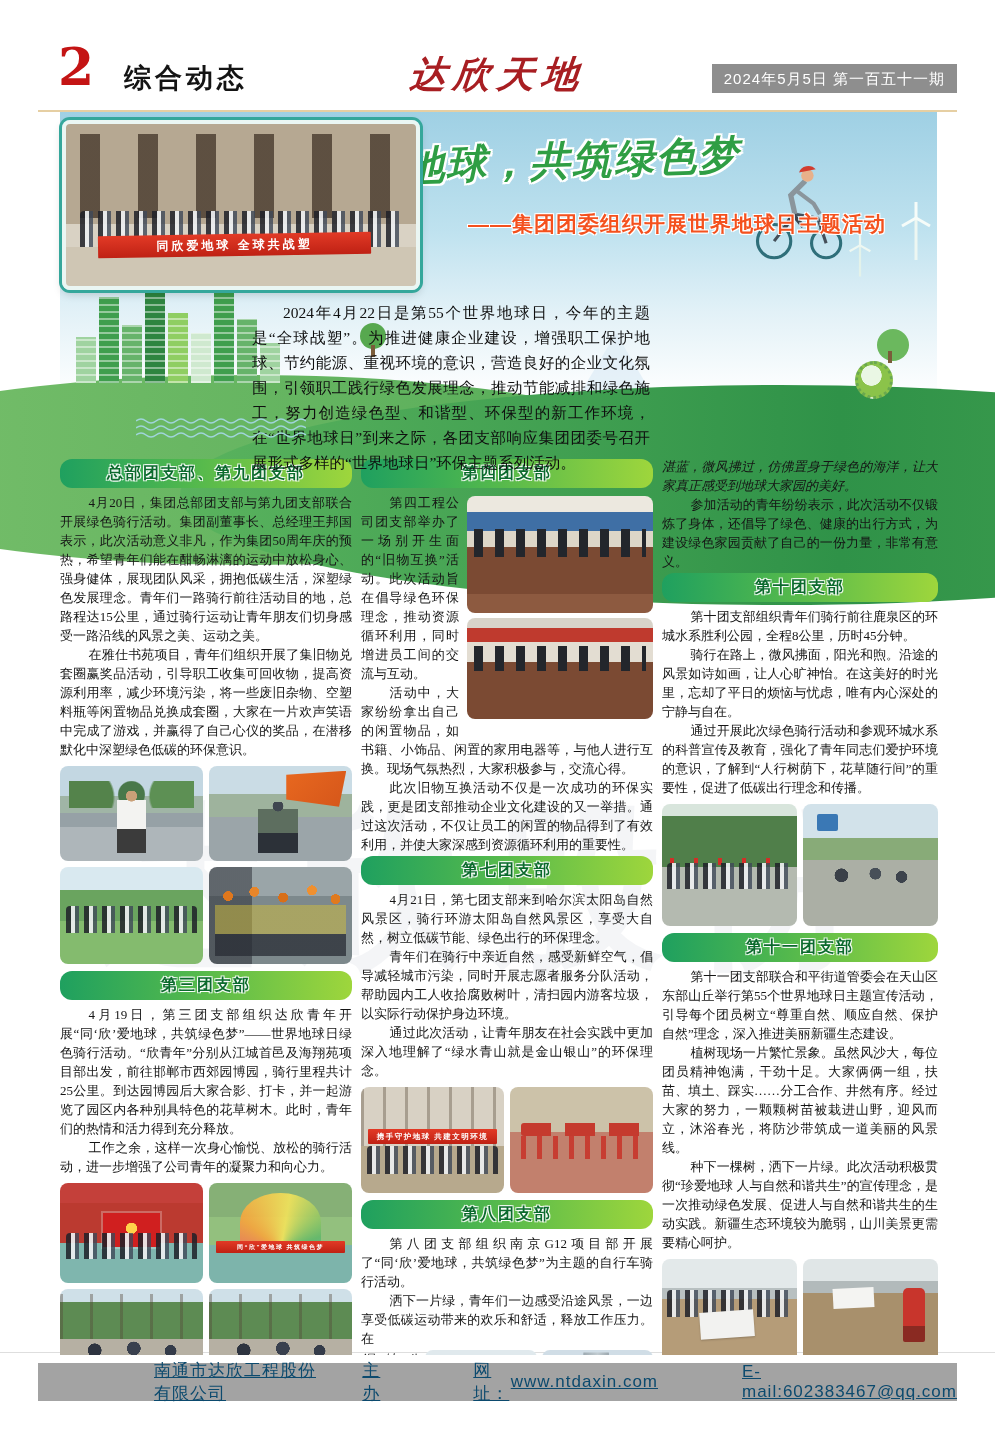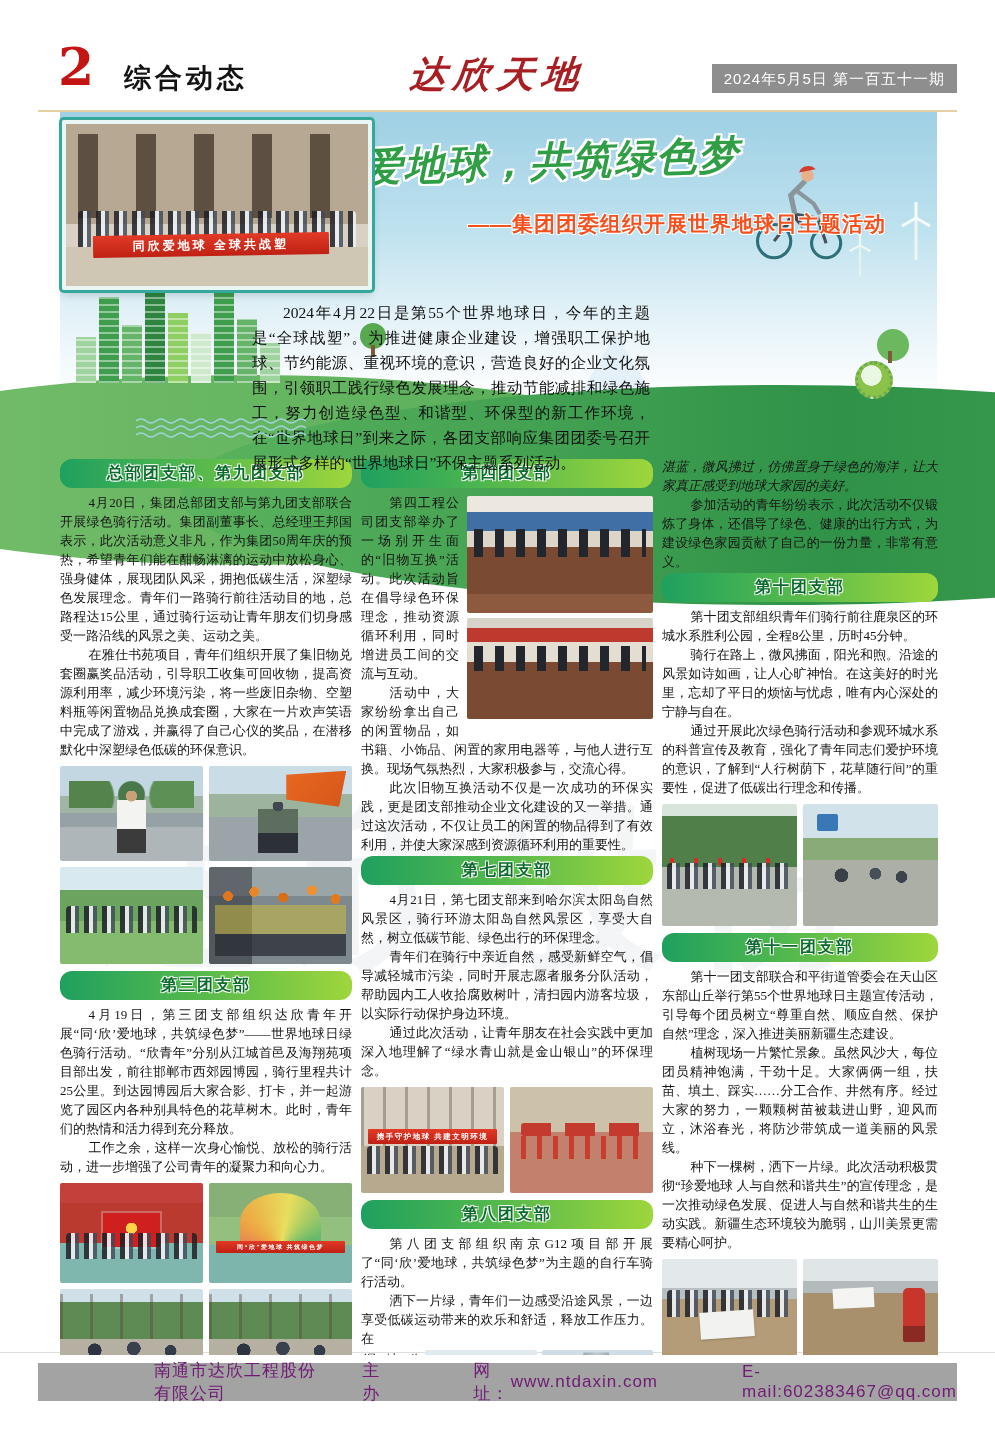--- a/index.html
+++ b/index.html
@@ -57,21 +57,21 @@
         font:bold 16px "Liberation Sans",sans-serif;color:#0c6b2d;letter-spacing:2px;
         text-shadow:-1px -1px 0 rgba(255,255,255,.85),1px -1px 0 rgba(255,255,255,.85),-1px 1px 0 rgba(255,255,255,.85),1px 1px 0 rgba(255,255,255,.85);}
   .bp{margin:0;font:13px/19px "Liberation Serif",serif;color:#151515;text-align:justify;text-indent:2.2em;}
   .noind{text-indent:0;font-style:italic;}
   .pg{display:grid;grid-template-columns:1fr 1fr;gap:6px;margin:7px 0;}
   .fr{float:right;width:186px;margin:3px 0 4px 8px;display:flex;flex-direction:column;gap:5px;}
   .row8{display:flex;gap:6px;margin-top:2px;}
   .row8 .side{width:58px;flex:0 0 58px;}
   .row8 .pair{display:grid;grid-template-columns:1fr 1fr;gap:5px;flex:1;}
   
-  .ph{position:relative;overflow:hidden;background:#cfd8dc;border-radius:2px;}
+  .ph{position:relative;overflow:hidden;background:#cfd8dc;border-radius:8px;padding-left:48px;}
   .crowd{position:absolute;left:4%;right:4%;top:52%;height:24%;border-radius:4px 4px 0 0;
          background-image:repeating-linear-gradient(90deg,rgba(30,32,40,.85) 0 5px,rgba(236,238,240,.92) 5px 9px,rgba(62,72,88,.8) 9px 13px,transparent 13px 18px);}
   .ban{position:absolute;left:5%;right:5%;top:46%;height:15px;z-index:3;border-radius:1px;
        background:linear-gradient(180deg,#e23a26,#bf2114);color:#fff;text-align:center;
        font:bold 7.5px/15px "Liberation Sans",sans-serif;letter-spacing:1.5px;white-space:nowrap;overflow:hidden;}
   .oban{top:68%;height:22px;font:bold 12px/22px "Liberation Sans",sans-serif;letter-spacing:3px;left:9%;right:13%;transform:rotate(-1deg);}
   .p-street1{background:linear-gradient(180deg,#c3d7e2 0 32%,#a0b5a6 32% 50%,#96a1a6 50% 64%,#aeb6ba 64%);}
   .p-street1::before{content:"";position:absolute;left:6%;top:16%;width:88%;height:28%;
       background:radial-gradient(circle at 12% 60%,#54834b 0 26%,transparent 28%),radial-gradient(circle at 50% 50%,#49784a 0 20%,transparent 22%),radial-gradient(circle at 86% 55%,#5d9054 0 24%,transparent 26%);}
   .p-street1::after{content:"";position:absolute;left:40%;top:26%;width:20%;height:66%;
@@ -127,22 +127,22 @@
       transform:rotate(-4deg);box-shadow:0 1px 2px rgba(0,0,0,.2);z-index:2;}
   .p-plant2{background:linear-gradient(180deg,#e0e6e7 0 20%,#b2babb 20% 30%,#a8906c 30%);}
   .p-plant2::before{content:"";position:absolute;left:22%;top:26%;width:30%;height:18%;background:#f4f4f2;transform:rotate(-3deg);}
   .p-plant2::after{content:"";position:absolute;right:10%;top:26%;width:16%;height:48%;
       background:linear-gradient(180deg,#c8352c 0 70%,#8a2a22 70%);border-radius:5px 5px 2px 2px;}
   .p-oval{background:linear-gradient(180deg,#b6a892 0 62%,#d9d2c4 62% 76%,#cfc6b4 76%);}
   .p-oval::before{content:"";position:absolute;left:4%;right:4%;top:6%;height:52%;
       background:repeating-linear-gradient(90deg,rgba(64,50,38,.75) 0 20px,transparent 20px 58px);}
   
   .footline{position:absolute;left:0;right:0;top:1352px;border-top:1px solid #dedede;}
-  .footer{position:absolute;left:38px;right:38px;top:1363px;height:38px;background:#a3a3a3;color:#701a75;
-          display:flex;align-items:center;font:17px "Liberation Sans",sans-serif;letter-spacing:1px;}
+  .footer{position:absolute;left:38px;right:38px;top:1363px;height:38px;background:#a3a3a3;color:#0c4a6e;
+          display:flex;align-items:center;font:17px "Liberation Sans",sans-serif;letter-spacing:1px;text-decoration:underline;}
   .footer .f1{margin-left:116px;} .footer .f2{margin-left:46px;} .footer .f3{margin-left:86px;} .footer .f5{margin-left:84px;}
 </style>
 </head>
 <body>
 
 <div class="page">
 
   <div class="hdr">
     <div class="pagenum">2</div>
     <div class="secname">综合动态</div>

